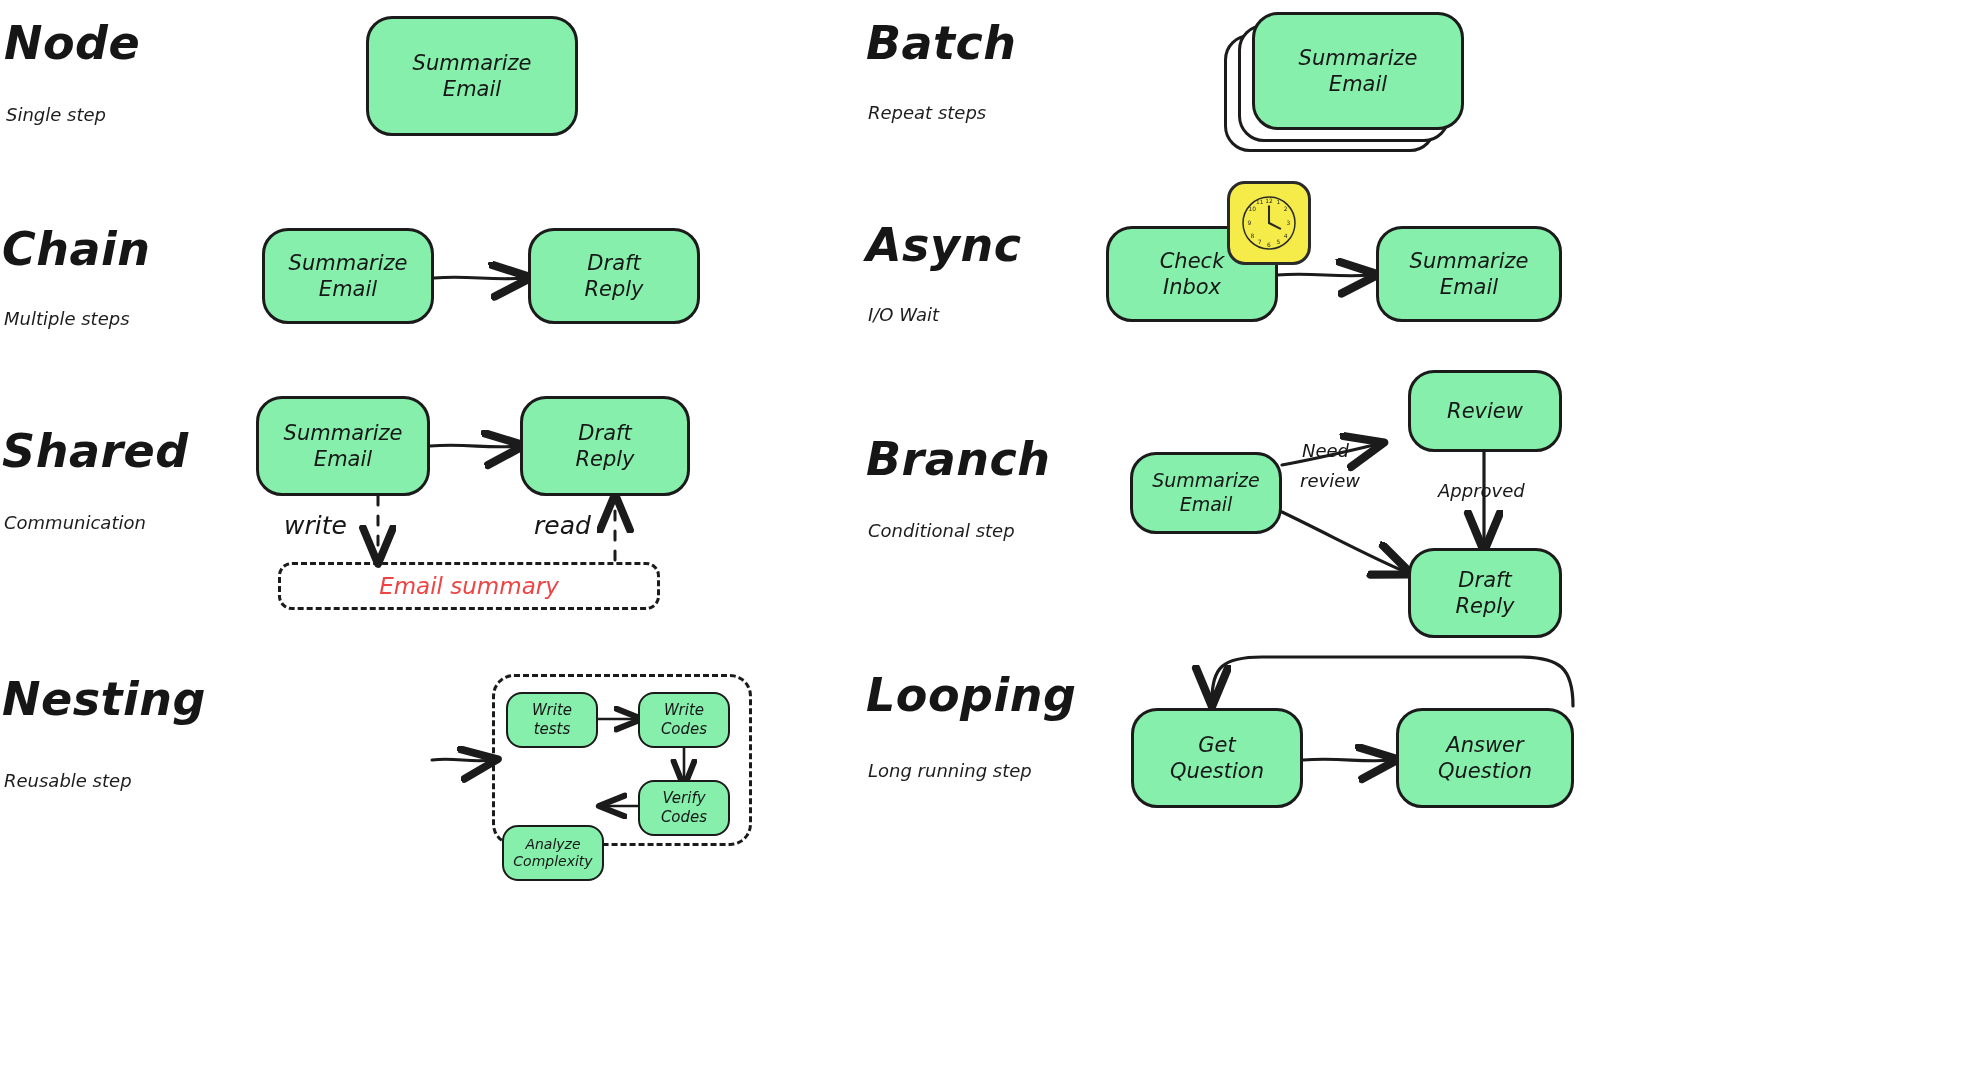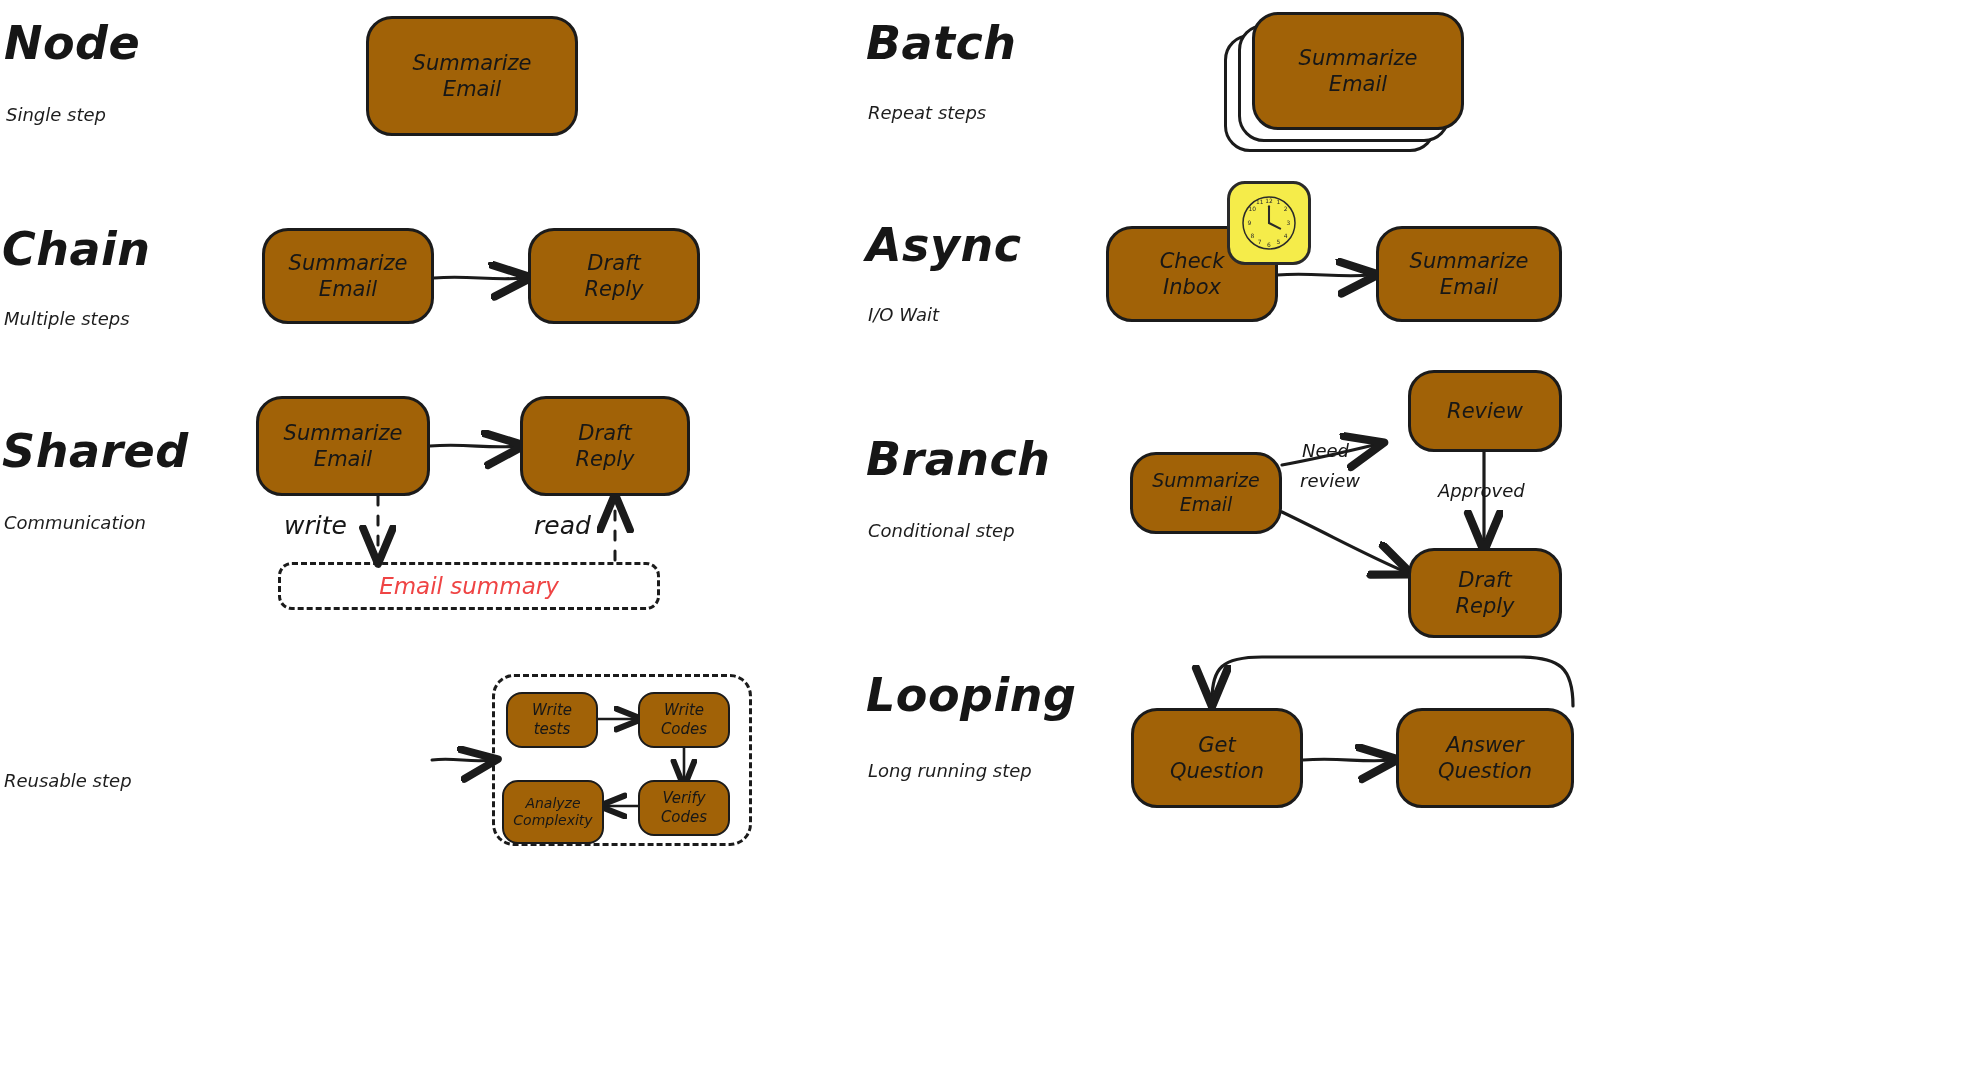--- a/index.html
+++ b/index.html
@@ -6,21 +6,21 @@
   body{width:1980px;height:1089px;position:relative;overflow:hidden;
        font-family:"DejaVu Sans","Liberation Sans",sans-serif;color:#1b1b1b;}
   .canvas{position:absolute;inset:0;border-radius:19px;}
   .svgroot{position:absolute;left:0;top:0;width:1980px;height:1089px;}
 
   .title{position:absolute;font-family:"DejaVu Sans","Liberation Sans",sans-serif;
          font-weight:700;font-style:italic;font-size:46px;letter-spacing:.5px;color:#161616;
          white-space:nowrap;}
   .subtitle{position:absolute;font-size:18px;font-style:italic;color:#1d1d1d;white-space:nowrap;}
 
-  .nodebox{position:absolute;box-sizing:border-box;background:#a16207;border:3px solid #1b1b1b;
+  .nodebox{position:absolute;box-sizing:border-box;background:#86efac;border:3px solid #1b1b1b;
            border-radius:26px;display:flex;align-items:center;justify-content:center;
            text-align:center;line-height:1.25;font-size:21px;font-style:italic;color:#171717;
            padding:0 6px;}
   .nodebox.tiny{font-size:15px;border-width:2.5px;border-radius:16px;}
 
   .ghost{position:absolute;box-sizing:border-box;background:#fff;border:3px solid #1b1b1b;
          border-radius:26px;}
 
   .dashbox{position:absolute;box-sizing:border-box;background:transparent;
            border:3px dashed #1b1b1b;border-radius:14px;display:flex;align-items:center;
@@ -165,35 +165,36 @@
     <span style="white-space:pre-line">Review</span>
   </div>
   <div class="nodebox" style="left:1408px;top:548px;width:154px;height:90px;">
     <span style="white-space:pre-line">Draft
 Reply</span>
   </div>
   <div class="edgelabel sm" style="left:1302px;top:440px;">Need</div>
   <div class="edgelabel sm" style="left:1300px;top:470px;">review</div>
   <div class="edgelabel sm" style="left:1438px;top:480px;">Approved</div>
 
+  <div class="title" style="left:2px;top:672px;">Nesting</div>
   <div class="subtitle" style="left:4px;top:770px;">Reusable step</div>
   <div class="dashgroup" style="left:492px;top:674px;width:260px;height:172px;"></div>
   <div class="nodebox tiny" style="left:506px;top:692px;width:92px;height:56px;">
     <span style="white-space:pre-line">Write
 tests</span>
   </div>
   <div class="nodebox tiny" style="left:638px;top:692px;width:92px;height:56px;">
     <span style="white-space:pre-line">Write
 Codes</span>
   </div>
   <div class="nodebox tiny" style="left:638px;top:780px;width:92px;height:56px;">
     <span style="white-space:pre-line">Verify
 Codes</span>
   </div>
-  <div class="nodebox tiny" style="left:502px;top:780px;width:102px;height:64px;">
+  <div class="nodebox tiny" style="left:502px;top:825px;width:102px;height:56px;">
     <span style="white-space:pre-line;font-size:14px">Analyze
 Complexity</span>
   </div>
 
   <div class="title" style="left:866px;top:668px;">Looping</div>
   <div class="subtitle" style="left:868px;top:760px;">Long running step</div>
   <div class="nodebox" style="left:1131px;top:708px;width:172px;height:100px;">
     <span style="white-space:pre-line">Get
 Question</span>
   </div>

